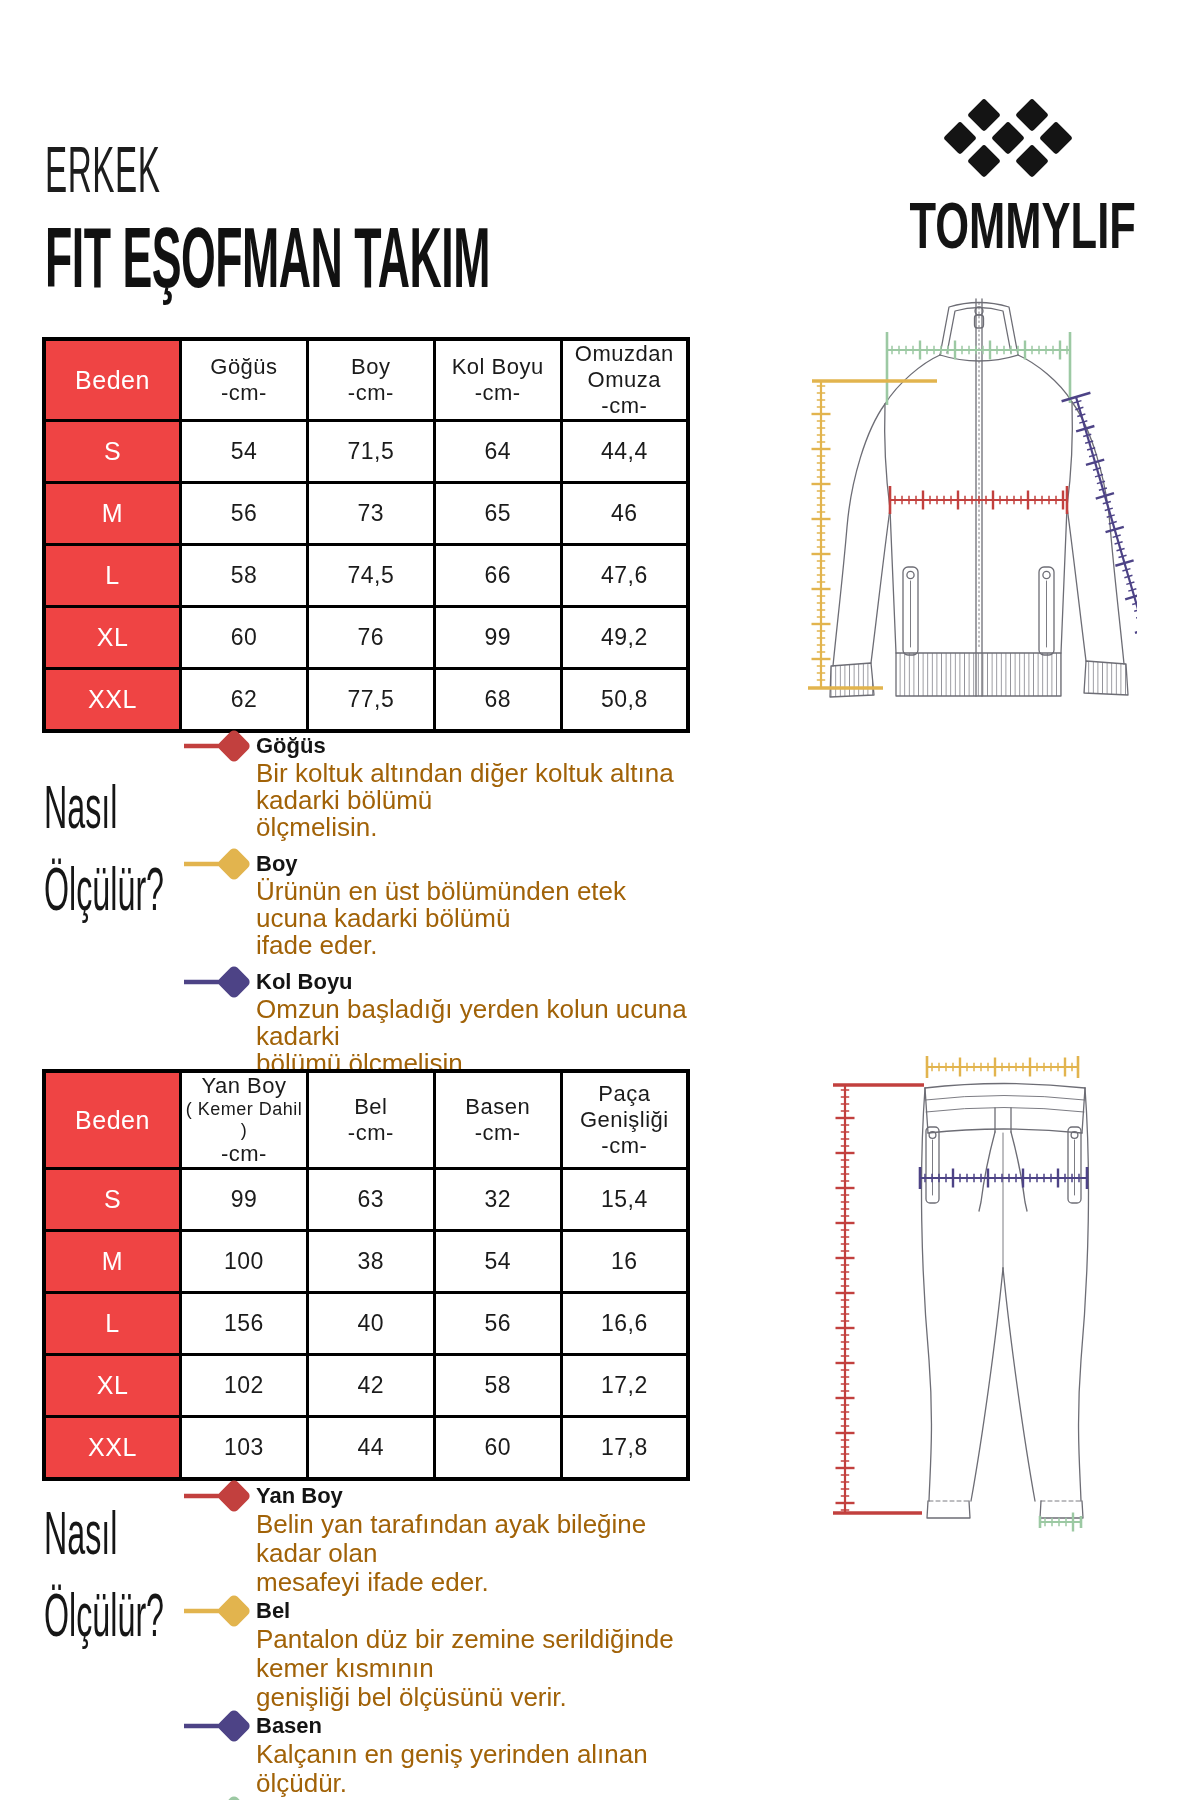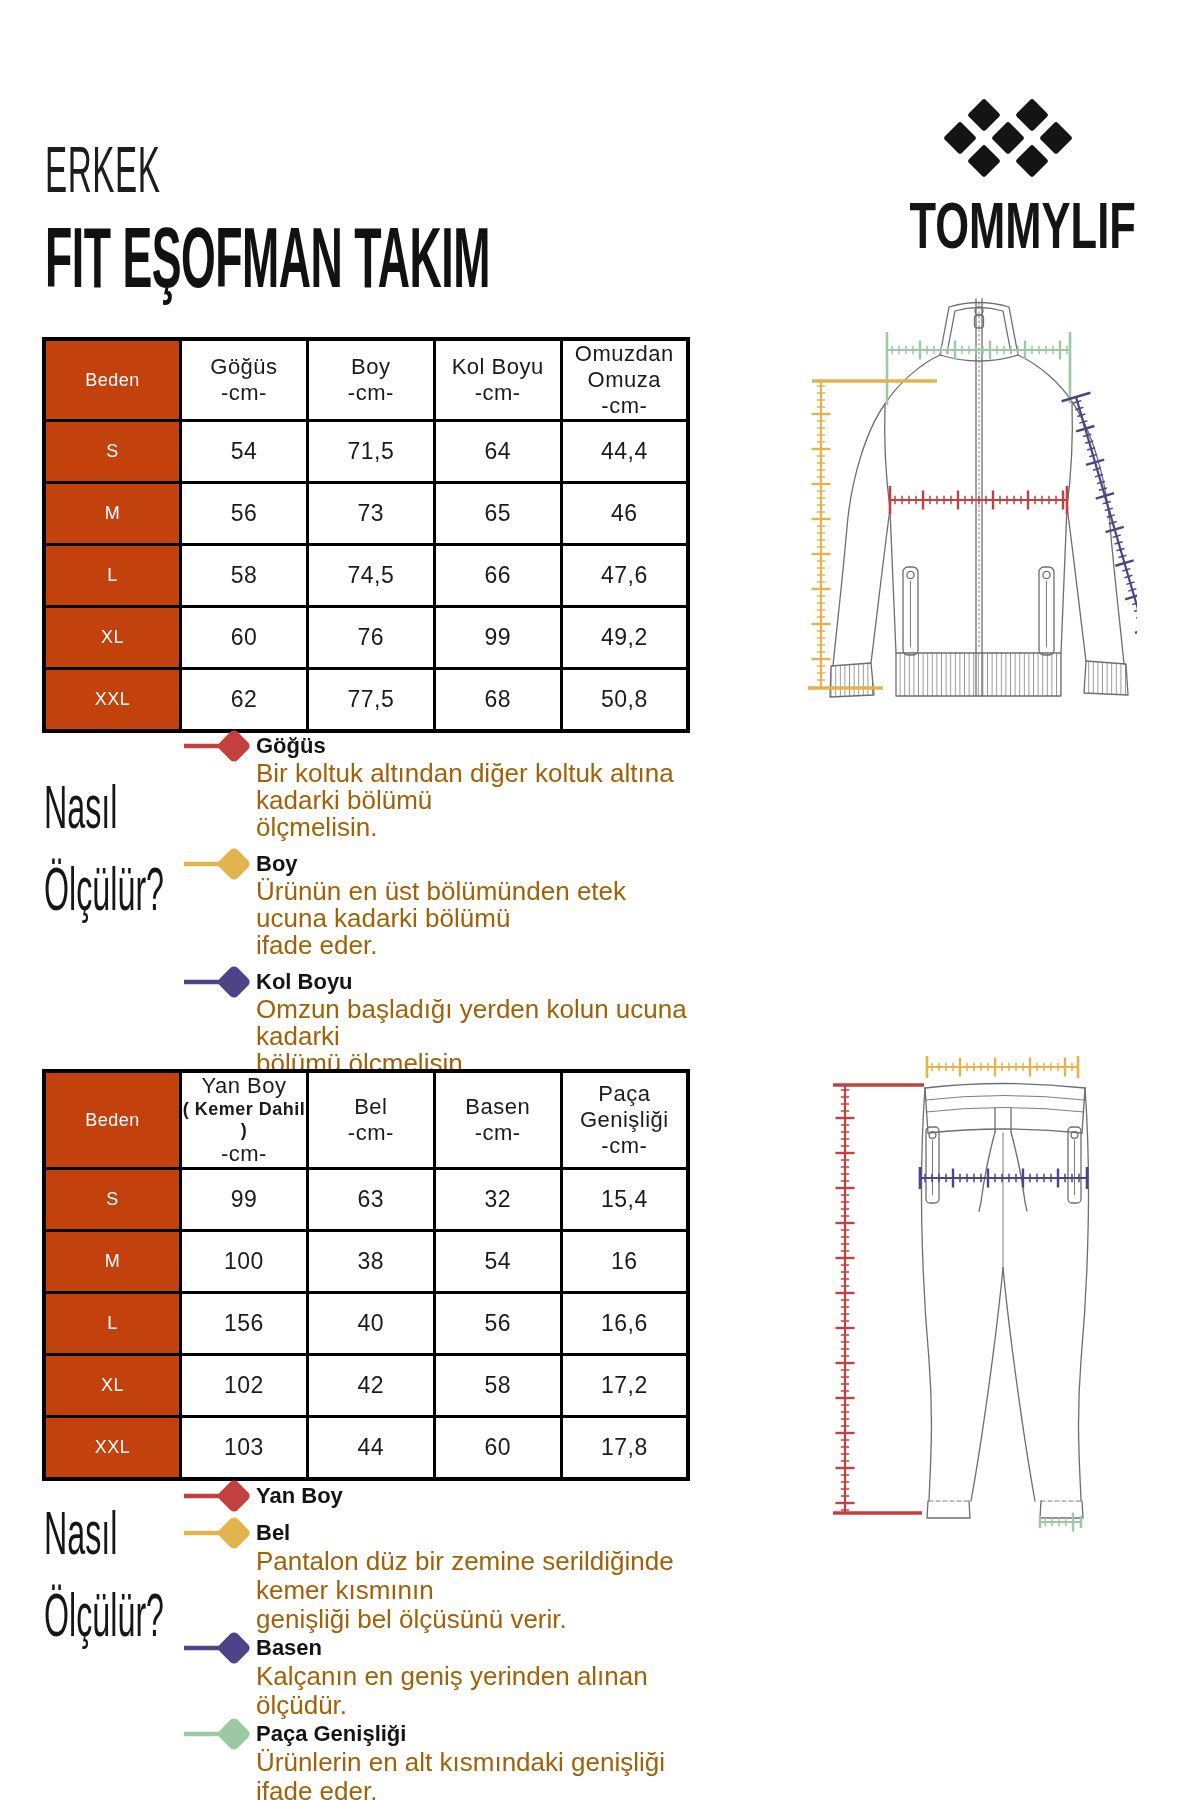--- a/index.html
+++ b/index.html
@@ -16,22 +16,22 @@
   .brandname{font-size:64px;font-weight:800;color:#141414;line-height:64px;margin-top:2px;
              transform:scaleX(.68);transform-origin:center top;white-space:nowrap;}
 
   
   table.sizes{position:absolute;left:42px;width:648px;border-collapse:collapse;table-layout:fixed;
               background:#fff;border:4px solid #000;}
   .sizes th,.sizes td{border:3px solid #000;text-align:center;vertical-align:middle;
                       font-weight:400;letter-spacing:.5px;padding:0;}
   .sizes td{font-size:23px;color:#1b1b1b;}
   .sizes th{font-size:22px;color:#1b1b1b;line-height:26px;}
-  .sizes .hs{font-size:18px;line-height:21px;font-weight:bold;}
-  .sizes .sizecol{background:#c2410c;color:#fff;width:133px;font-size:18px;}
+  .sizes .hs{font-size:18px;line-height:21px;}
+  .sizes .sizecol{background:#ef4444;color:#fff;width:133px;font-size:25px;}
   .sizes thead tr{height:76px;}
   .sizes.pants thead tr{height:88px;}
   .sizes tbody tr{height:62px;}
   #jacket-table{top:337px;}
   #pants-table{top:1069px;}
 
   
   #jacket-art{position:absolute;left:700px;top:285px;}
   #pants-art{position:absolute;left:700px;top:1040px;}
 
@@ -608,20 +608,22 @@
   <div class="how-title" id="how-title-2">Nasıl
 Ölçülür?</div>
   <div class="mlist" id="mlist-2">
       <div class="mitem">
         <svg class="marker" width="74" height="46">
           <line x1="2" y1="23" x2="38" y2="23" stroke="#c2403e" stroke-width="4.6"></line>
           <rect x="39.5" y="10.5" width="25" height="25" rx="5" fill="#c2403e" transform="rotate(45 52 23)"></rect>
         </svg>
         <div class="mtext">
           <div class="mname">Yan Boy</div>
+          <div class="mdesc">Belin yan tarafından ayak bileğine kadar olan
+mesafeyi ifade eder.</div>
         </div>
       </div>
       <div class="mitem">
         <svg class="marker" width="74" height="46">
           <line x1="2" y1="23" x2="38" y2="23" stroke="#e2b44e" stroke-width="4.6"></line>
           <rect x="39.5" y="10.5" width="25" height="25" rx="5" fill="#e2b44e" transform="rotate(45 52 23)"></rect>
         </svg>
         <div class="mtext">
           <div class="mname">Bel</div>
           <div class="mdesc">Pantalon düz bir zemine serildiğinde kemer kısmının

